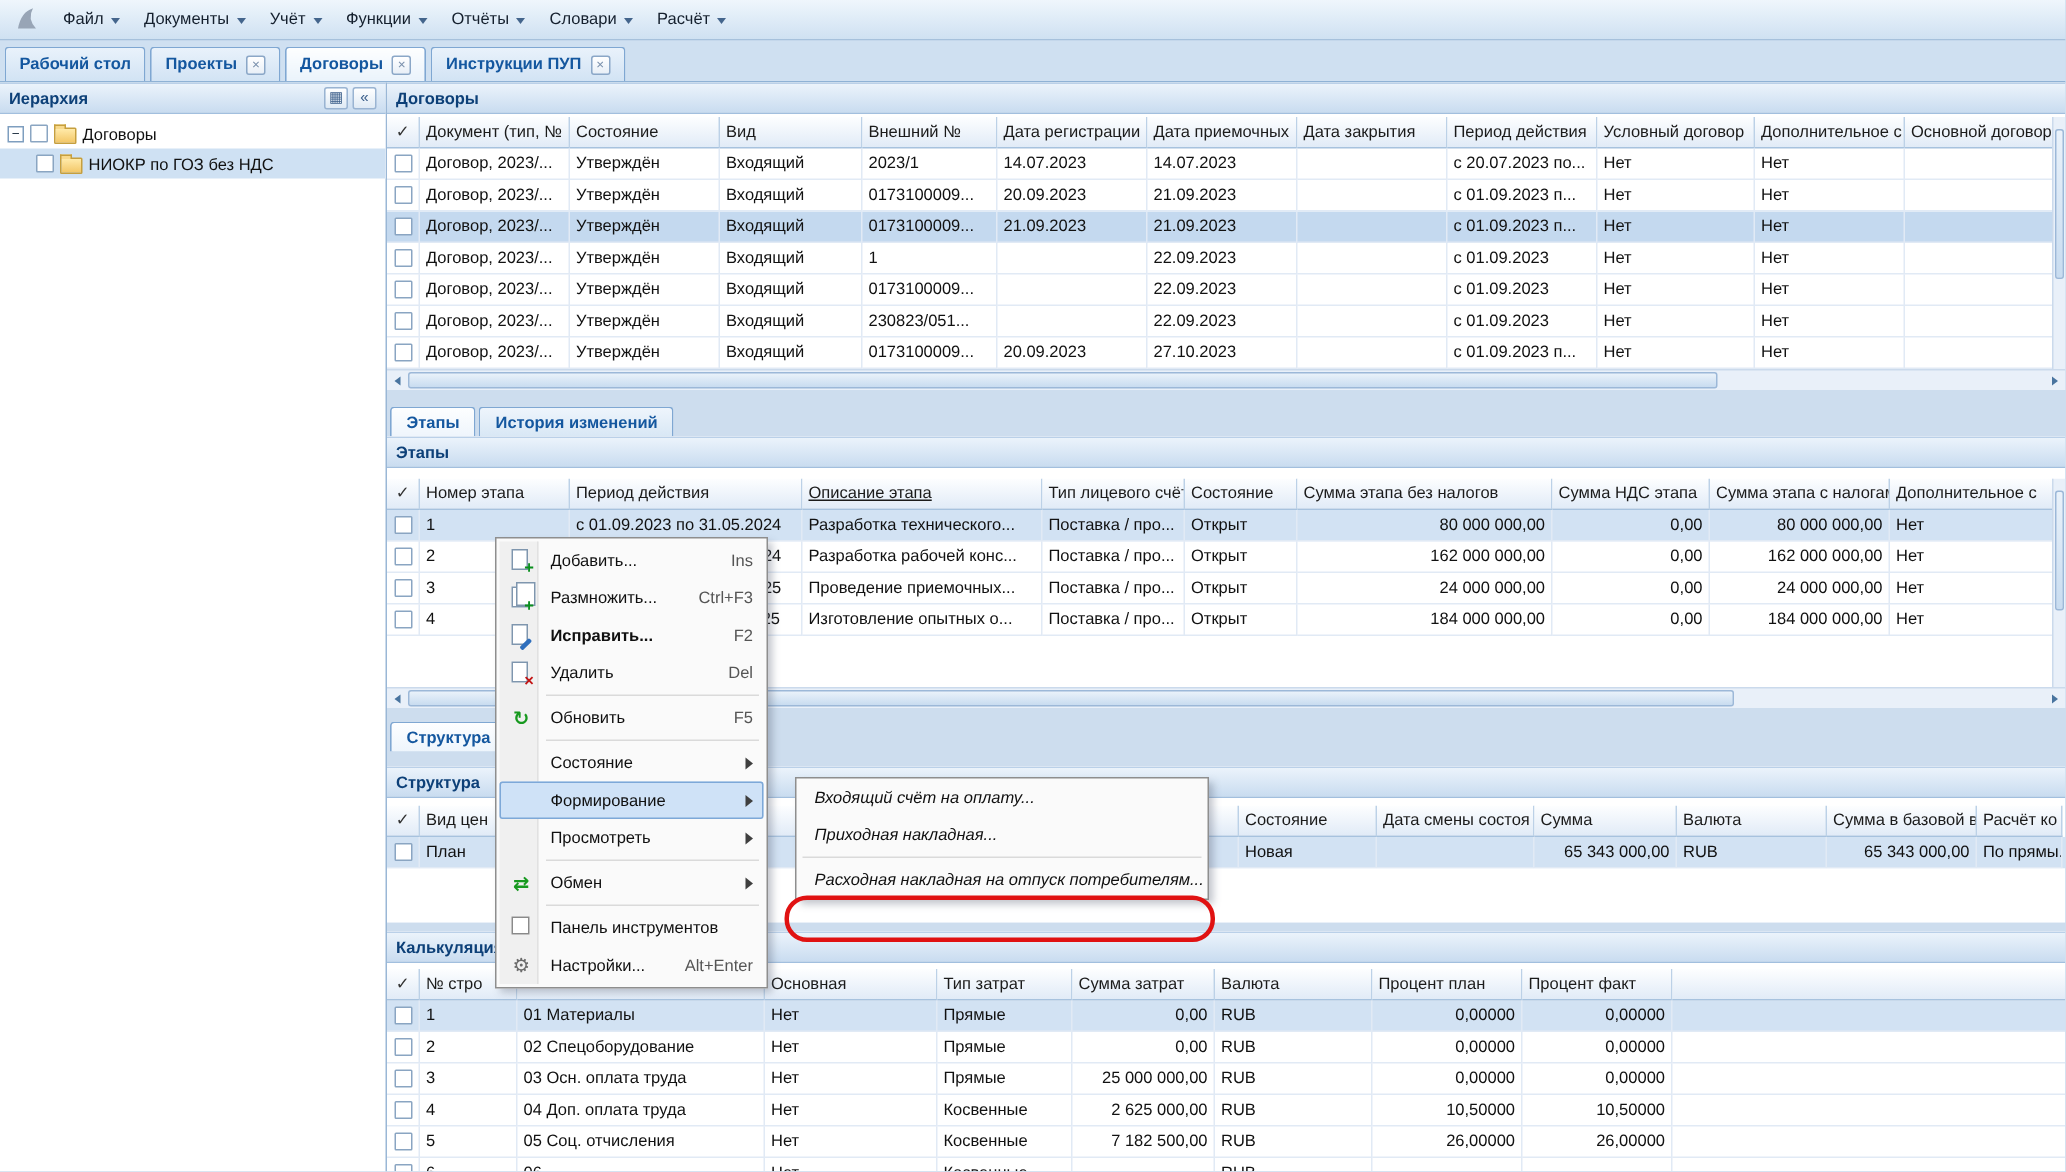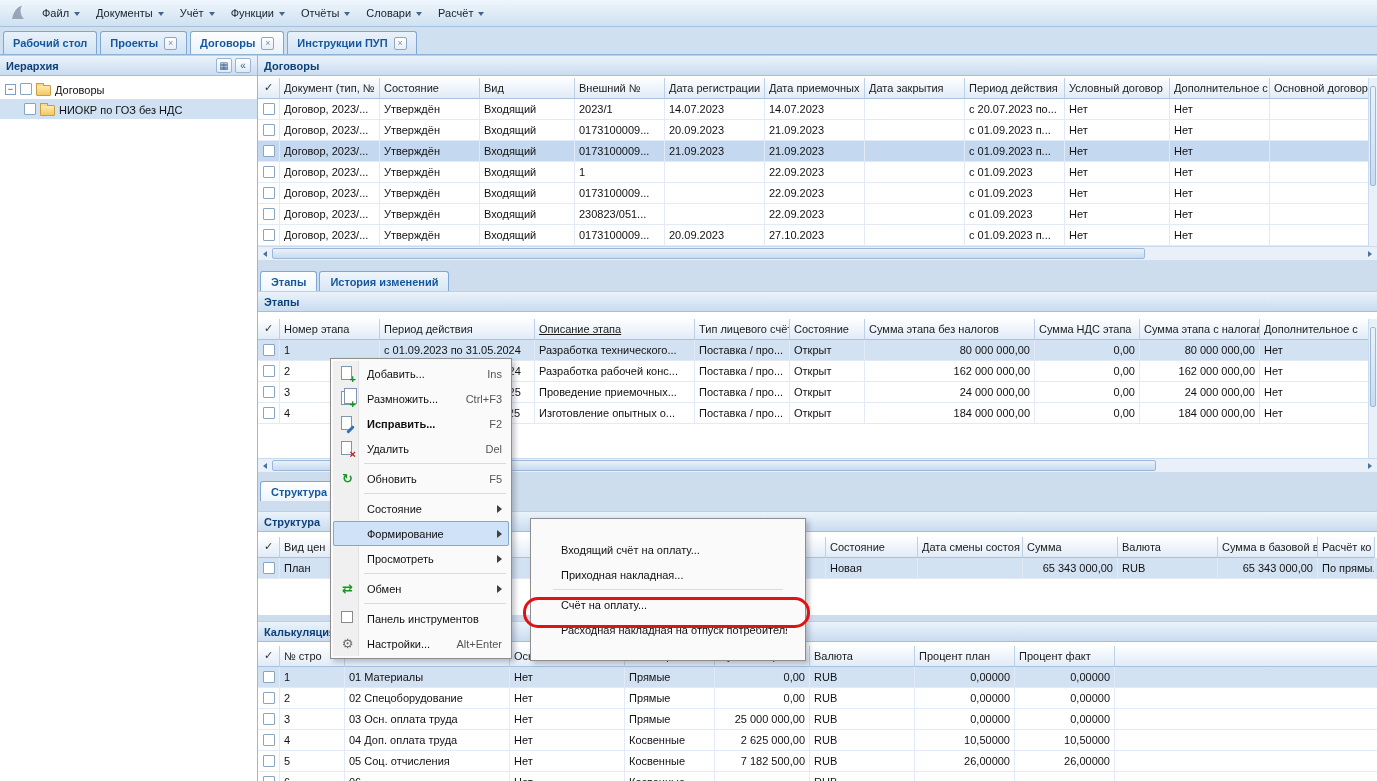--- a/index.html
+++ b/index.html
@@ -83,21 +83,21 @@
 .mi{position:absolute;left:6px;top:4px;width:17px;height:17px;text-align:center;}
 .mi.glyph{font-size:13px;line-height:17px;font-weight:bold;}
 .mi.sheet{left:8px;top:5px;width:11px;height:14px;background:#fff;border:1px solid #7f96ae;}
 .mi.sheet.dbl::before{content:"";position:absolute;left:2px;top:-4px;width:11px;height:14px;background:#fff;border:1px solid #7f96ae;}
 .mi .mk{position:absolute;right:-5px;bottom:-5px;font-size:11px;font-weight:bold;line-height:10px;z-index:2;}
 .mi .mk.plus{color:#0a8f1e;}
 .mi .mk.del{color:#c21414;}
 .mi .pencil{position:absolute;right:-4px;bottom:-2px;width:9px;height:3px;background:#2f6fbd;transform:rotate(-45deg);border-radius:1px;z-index:2;}
 .mi.boxic{left:8px;top:5px;width:12px;height:12px;border:1px solid #8a8a8a;background:#fff;}
 
-.smenu{position:absolute;left:530px;top:518px;width:276px;background:#fafafa;border:1px solid #8e8e8e;box-shadow:3px 3px 5px rgba(80,90,110,.35);padding:18px;z-index:41;}
+.smenu{position:absolute;left:530px;top:518px;width:276px;background:#fafafa;border:1px solid #8e8e8e;box-shadow:3px 3px 5px rgba(80,90,110,.35);padding:0;z-index:41;font-style:italic;}
 .sitem{height:25px;display:flex;align-items:center;padding:0 8px 0 12px;color:#101010;white-space:nowrap;overflow:hidden;}
 .ssep{height:1px;background:#dadada;margin:2px 4px;}
 
 .redoval{position:absolute;left:523px;top:597px;width:287px;height:31px;border:3px solid #e01212;border-radius:15px;z-index:50;pointer-events:none;}
 </style>
 </head>
 <body>
 
 <div class="menubar">
   <span class="logo">
@@ -650,16 +650,15 @@
     <div class="citem">
       <span class="mi glyph" style="color: rgb(107, 107, 107);">⚙</span>
       <span class="lbl">Настройки...</span>
       <span class="sc">Alt+Enter</span>
     </div>
   </div>
 <div class="smenu">
     <div class="sitem">Входящий счёт на оплату...</div>
     <div class="sitem">Приходная накладная...</div>
     <div class="ssep"></div>
-    <div class="sitem">Счёт на оплату...</div>
     <div class="sitem">Расходная накладная на отпуск потребителям...</div>
   </div>
 <div class="redoval"></div>
 
 </body></html>

